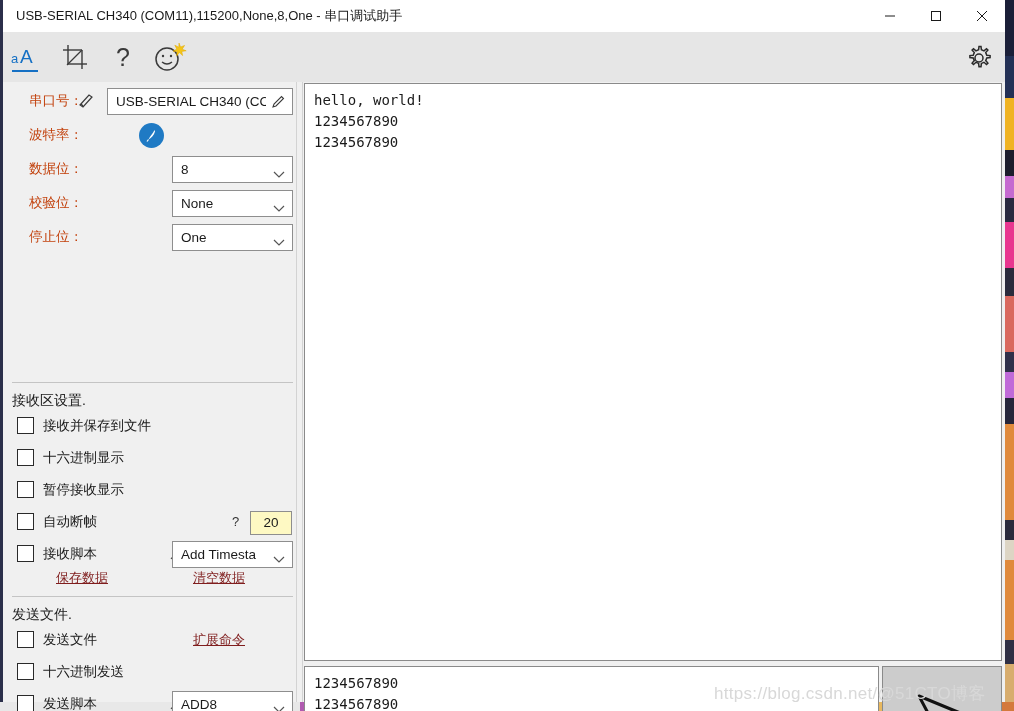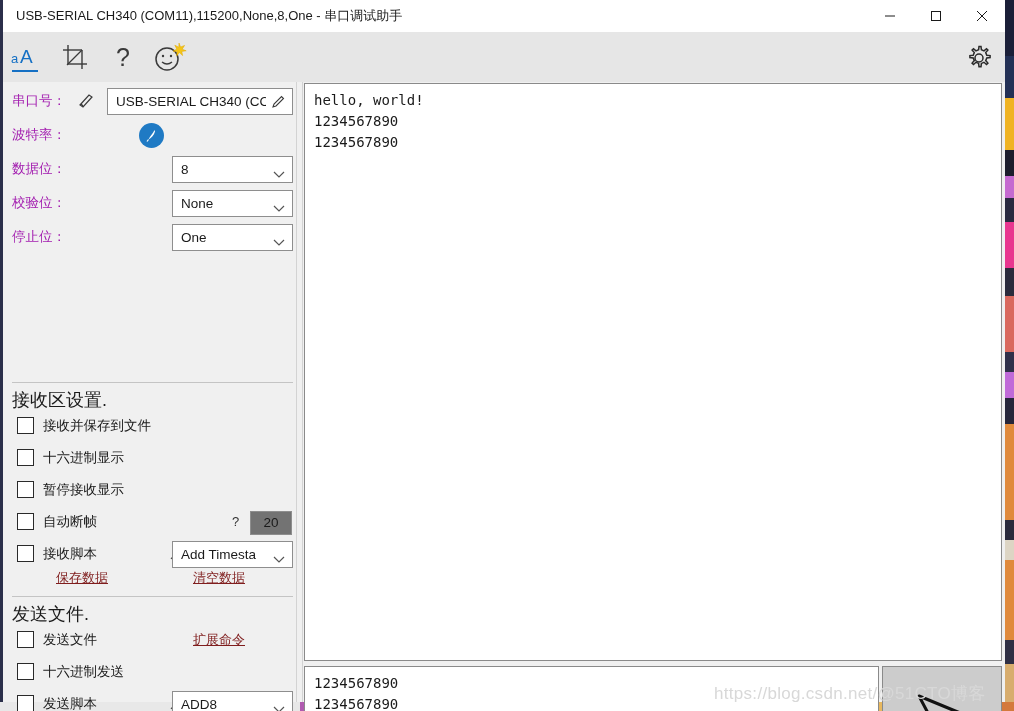--- a/index.html
+++ b/index.html
@@ -143,23 +143,23 @@
   .panel {
     position: absolute; left: 3px; top: 0;
     width: 293px; height: 620px;
     background: #f0f0f0;
   }
   .row {
     position: absolute; left: 0;
     width: 293px; height: 34px;
   }
   .lbl {
-    position: absolute; left: 9px; top: 0;
+    position: absolute; left: 26px; top: 0;
     height: 34px; line-height: 34px;
-    font-size: 13.5px; color: #a21caf;
+    font-size: 13.5px; color: #c2410c;
     white-space: nowrap;
   }
   .combo {
     position: absolute;
     height: 27px;
     top: 4px;
     background: #ffffff;
     border: 1px solid #8e8e8e;
     box-sizing: border-box;
   }
@@ -195,21 +195,21 @@
     text-align: center; line-height: 30px;
     cursor: default;
   }
   .divider {
     position: absolute; left: 9px;
     width: 281px; height: 1px;
     background: #c4c4c4;
   }
   .section-title {
     position: absolute; left: 9px;
-    font-size: 18px; color: #1a1a1a;
+    font-size: 14px; color: #1a1a1a;
     height: 20px; line-height: 20px;
   }
   .cbrow {
     position: absolute; left: 0; width: 293px; height: 28px;
   }
   .cbox {
     position: absolute; left: 14px; top: 5px;
     width: 17px; height: 17px;
     background: #ffffff;
     border: 1.5px solid #2a2a2a;
@@ -228,21 +228,21 @@
     cursor: pointer; white-space: nowrap;
   }
   .qmark {
     position: absolute; left: 229px; top: 0;
     height: 28px; line-height: 28px;
     font-size: 13px; color: #333;
   }
   .numbox {
     position: absolute; left: 247px; top: 3px;
     width: 42px; height: 24px;
-    background: #737373;
+    background: #fef9c3;
     border: 1px solid #8e8e8e;
     box-sizing: border-box;
     font-size: 13.5px; color: #1a1a1a;
     text-align: center; line-height: 22px;
   }
   .scripticon {
     position: absolute; left: 164px; top: 5px;
   }
 
   

